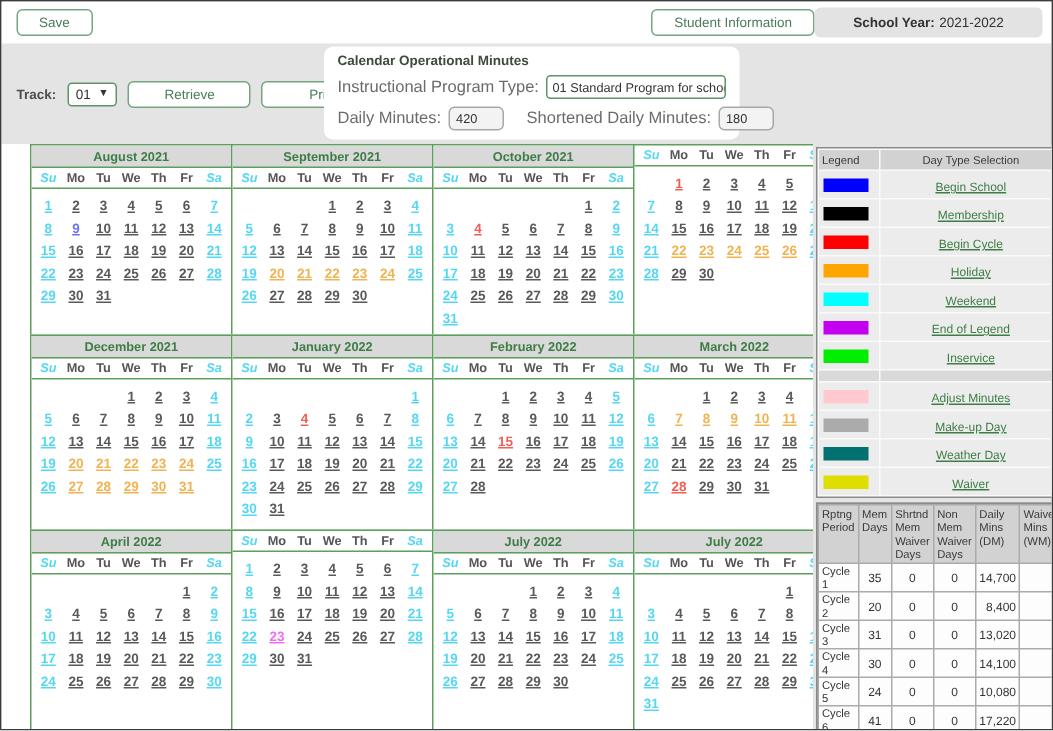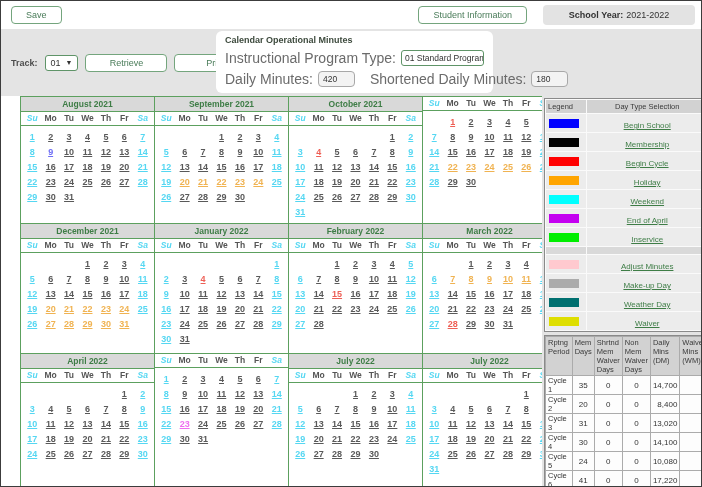--- a/index.html
+++ b/index.html
@@ -3,21 +3,21 @@
 <meta charset="utf-8">
 <style>
   * { margin:0; padding:0; box-sizing:border-box; }
   html,body { background:#fff; }
   body { font-family:"Liberation Sans", sans-serif; }
 
   .page { position:relative; width:702px; height:487px; border:1px solid #3c3c3c;
           background:#fff; overflow:hidden; }
 
   
-  .topbar { height:28px; display:flex; align-items:center; padding:0 6px 0 10px; gap:16px; background:#fff; }
+  .topbar { height:28px; display:flex; align-items:center; padding:0 6px 0 10px; gap:0; background:#fff; }
   .btn { background:#fff; border:1px solid #74a57d; border-radius:4px; color:#4a7c59;
          font-size:9px; padding:3px 14px; cursor:pointer; white-space:nowrap;
          font-family:"Liberation Sans", sans-serif; }
   .topbar .spacer { flex:1; }
   .year-pill { background:#e3e3e3; border-radius:4px; width:152px; height:20px;
                display:flex; align-items:center; justify-content:center; gap:3px;
                font-size:9px; color:#333; }
   .year-pill b { font-weight:bold; }
 
   
@@ -28,21 +28,21 @@
   .select { display:inline-flex; align-items:center; gap:5px; background:#fff;
             border:1px solid #5f9468; border-radius:3px; padding:2px 5px; font-size:9px;
             color:#333; cursor:pointer; }
   .caret { font-size:7px; color:#333; }
   .band-btn { width:82px; text-align:center; padding:3px 0; }
 
   .op-panel { position:absolute; left:215px; top:2px; width:277px; height:62px;
               background:#fff; border-radius:6px; padding:4px 9px; }
   .op-title { font-size:9px; font-weight:bold; color:#3d4a3d; margin-bottom:5px; }
   .op-row { display:flex; align-items:center; gap:5px; margin-bottom:5px; }
-  .op-label { font-size:14px; color:#6b6b6b; white-space:nowrap; }
+  .op-label { font-size:11px; color:#6b6b6b; white-space:nowrap; }
   .prog-select { border:1px solid #5f9468; border-radius:3px; font-size:8.5px; color:#333;
                  padding:2px 3px; width:155px; white-space:nowrap; overflow:hidden; cursor:pointer; }
   .mini-input { width:37px; border:1px solid #a8a8a8; border-radius:4px; background:#f3f3f3;
                 font-size:8.5px; color:#333; padding:2px 4px;
                 font-family:"Liberation Sans", sans-serif; }
 
   
   .main { display:flex; height:390px; }
 
   .cal-area { width:541px; background:#fff; padding-left:19px; }
@@ -734,21 +734,21 @@
             <tr>
               <td>
                 <span class="swatch" style="background: rgb(0, 255, 255);"></span>
               </td>
               <td><span class="legend-link">Weekend</span></td>
             </tr>
             <tr>
               <td>
                 <span class="swatch" style="background: rgb(196, 0, 240);"></span>
               </td>
-              <td><span class="legend-link">End of April</span></td>
+              <td><span class="legend-link">End of Legend</span></td>
             </tr>
             <tr>
               <td>
                 <span class="swatch" style="background: rgb(0, 238, 0);"></span>
               </td>
               <td><span class="legend-link">Inservice</span></td>
             </tr>
             <tr class="spacer">
               <td></td>
               <td></td>

